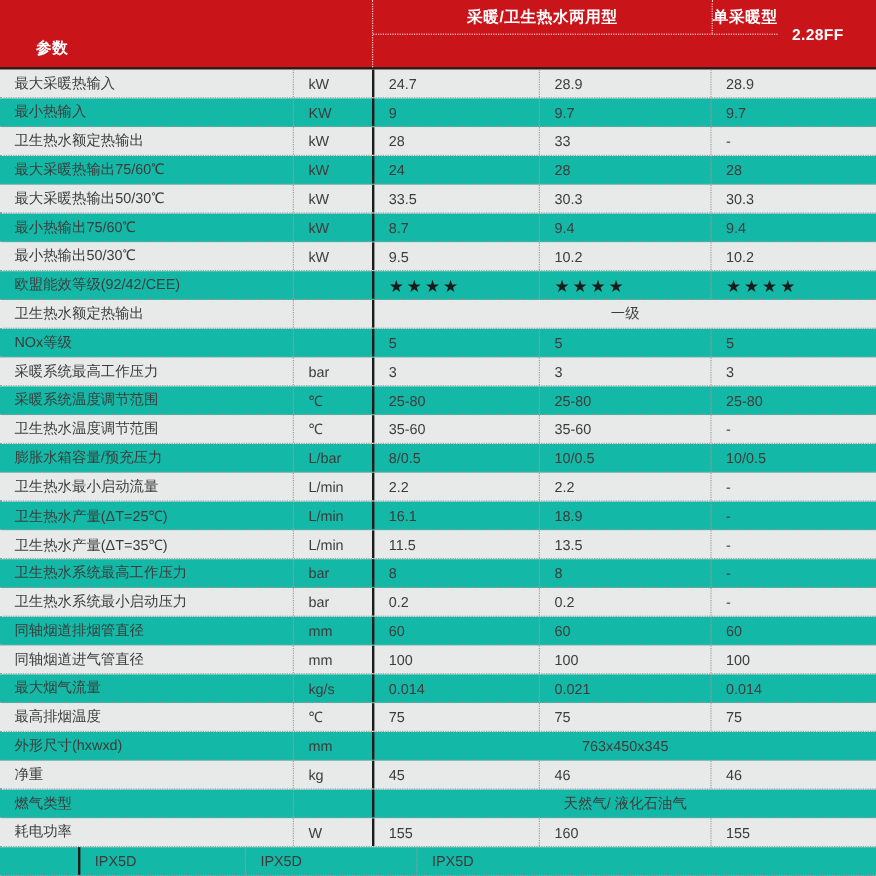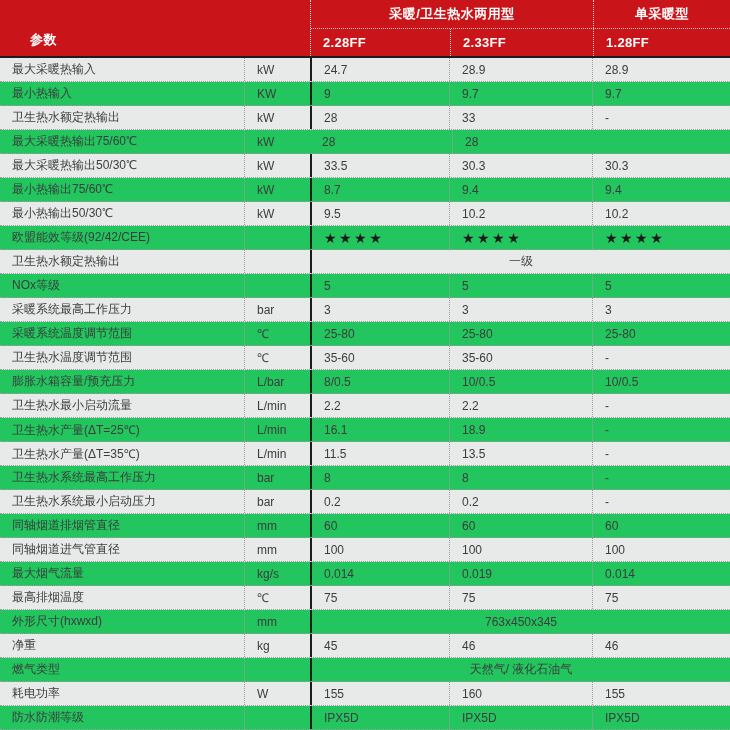--- a/index.html
+++ b/index.html
@@ -16,21 +16,21 @@
     background:var(--red,#C9141A);color:#fff;
     border-bottom:2px solid var(--dark,#1C1C1C);
     box-sizing:border-box;
   }
   .h-param{width:310px;position:relative;box-sizing:border-box;}
   .h-param-label{
     position:absolute;left:30px;bottom:7px;
     font-size:13px;font-weight:bold;letter-spacing:.5px;
   }
   .h-right{
-    width:420px;display:flex;flex-direction:column;
+    width:420px;display:flex;flex-direction:row;
     border-left:1px dotted rgba(255,255,255,.8);box-sizing:border-box;
   }
   .h-groups{
     display:flex;height:29px;flex:0 0 auto;
     border-bottom:1px dotted rgba(255,255,255,.8);box-sizing:border-box;
   }
   .h-group{
     display:flex;align-items:center;justify-content:center;
     font-size:13px;font-weight:bold;box-sizing:border-box;letter-spacing:.5px;
   }
@@ -43,21 +43,21 @@
   }
   .m-0{width:139px;}
   .m-1{width:143px;border-left:1px dotted rgba(255,255,255,.8);}
   .m-2{flex:1;border-left:1px dotted rgba(255,255,255,.8);}
 
   
   .tbody{flex:1;display:flex;flex-direction:column;text-align:right;}
   .row{
     display:flex;height:24px;flex:0 0 auto;box-sizing:border-box;
     border-bottom:1px dotted var(--dots,#9E9E9E);
-    font-size:12px;color:var(--text,#3C3C3C);background:#22c55e;
+    font-size:12px;color:var(--text,#3C3C3C);background:#14b8a6;
   }
   .row.alt{background:var(--alt,#E8E9E9);}
   .cell{
     display:flex;align-items:center;box-sizing:border-box;
     padding-left:12px;overflow:hidden;white-space:nowrap;
   }
   .c-param{width:245px;border-right:1px dotted var(--dots,#9E9E9E);}
   .c-unit{width:65px;}
   .c-v0{width:140px;border-left:2px solid var(--dark,#1C1C1C);border-right:1px dotted var(--dots,#9E9E9E);}
   .c-v1{width:143px;border-right:1px dotted var(--dots,#9E9E9E);}
@@ -106,20 +106,21 @@
       <div class="row alt">
         <div class="cell c-param">卫生热水额定热输出</div>
         <div class="cell c-unit">kW</div>
         <div class="cell c-v0">28</div>
         <div class="cell c-v1">33</div>
         <div class="cell c-v2">-</div>
       </div>
       <div class="row">
         <div class="cell c-param">最大采暖热输出75/60℃</div>
         <div class="cell c-unit">kW</div>
+        <div class="cell c-v0">24</div>
         <div class="cell c-v1">28</div>
         <div class="cell c-v2">28</div>
       </div>
       <div class="row alt">
         <div class="cell c-param">最大采暖热输出50/30℃</div>
         <div class="cell c-unit">kW</div>
         <div class="cell c-v0">33.5</div>
         <div class="cell c-v1">30.3</div>
         <div class="cell c-v2">30.3</div>
       </div>
@@ -230,21 +231,21 @@
         <div class="cell c-param">同轴烟道进气管直径</div>
         <div class="cell c-unit">mm</div>
         <div class="cell c-v0">100</div>
         <div class="cell c-v1">100</div>
         <div class="cell c-v2">100</div>
       </div>
       <div class="row">
         <div class="cell c-param">最大烟气流量</div>
         <div class="cell c-unit">kg/s</div>
         <div class="cell c-v0">0.014</div>
-        <div class="cell c-v1">0.019</div>
+        <div class="cell c-v1">0.021</div>
         <div class="cell c-v2">0.014</div>
       </div>
       <div class="row alt">
         <div class="cell c-param">最高排烟温度</div>
         <div class="cell c-unit">℃</div>
         <div class="cell c-v0">75</div>
         <div class="cell c-v1">75</div>
         <div class="cell c-v2">75</div>
       </div>
       <div class="row">
@@ -265,20 +266,19 @@
         <div class="cell c-span">天然气/ 液化石油气</div>
       </div>
       <div class="row alt">
         <div class="cell c-param">耗电功率</div>
         <div class="cell c-unit">W</div>
         <div class="cell c-v0">155</div>
         <div class="cell c-v1">160</div>
         <div class="cell c-v2">155</div>
       </div>
       <div class="row">
-        <div class="cell c-param">防水防潮等级</div>
         <div class="cell c-unit"></div>
         <div class="cell c-v0">IPX5D</div>
         <div class="cell c-v1">IPX5D</div>
         <div class="cell c-v2">IPX5D</div>
       </div>
     </div>
 </div>
 
 </body></html>

